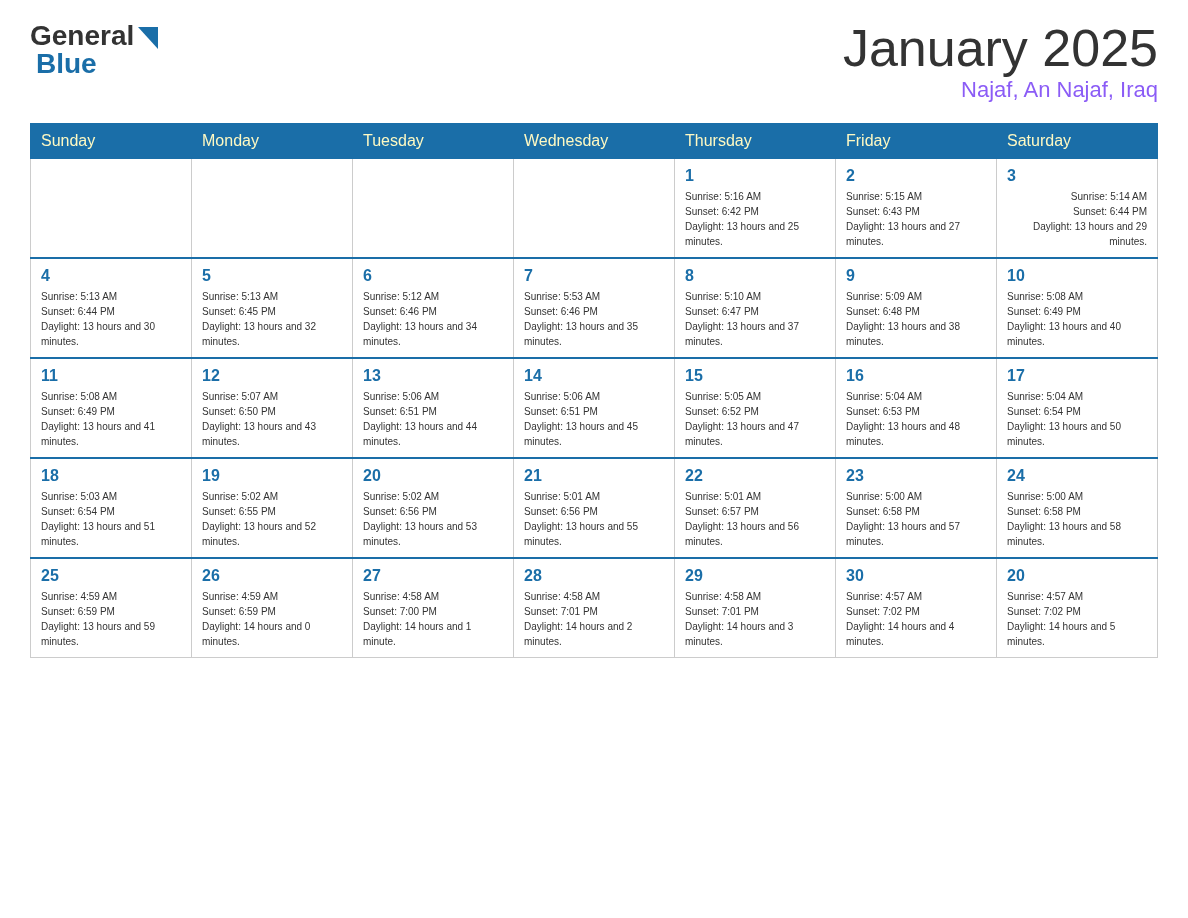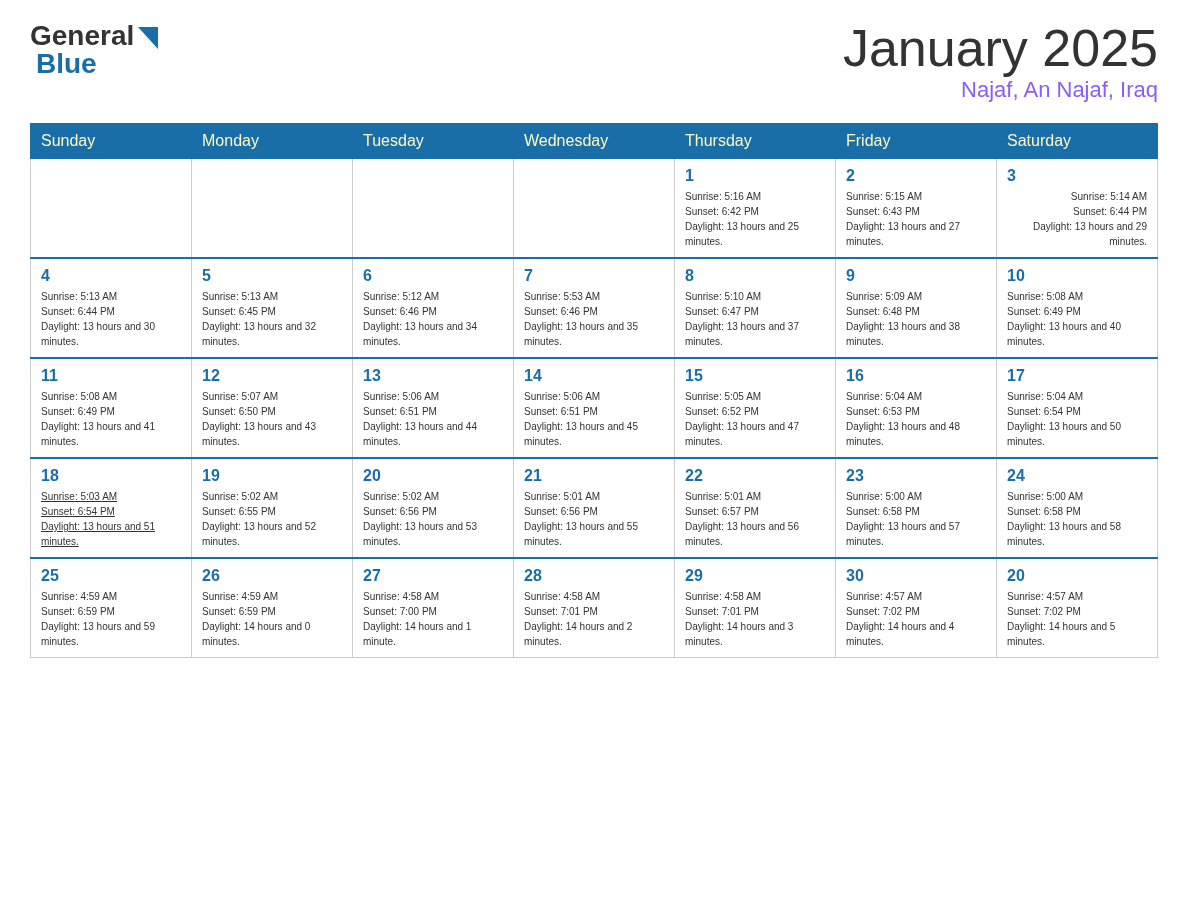--- a/index.html
+++ b/index.html
@@ -239,21 +239,21 @@
         <td>
           <span class="day-num">17</span>
           <div class="day-info" style="white-space: pre-line;">Sunrise: 5:04 AM
 Sunset: 6:54 PM
 Daylight: 13 hours and 50 minutes.</div>
         </td>
       </tr>
       <tr>
         <td>
           <span class="day-num">18</span>
-          <div class="day-info" style="white-space: pre-line; text-decoration: underline;">Sunrise: 5:03 AM
+          <div class="day-info" style="white-space: pre-line;">Sunrise: 5:03 AM
 Sunset: 6:54 PM
 Daylight: 13 hours and 51 minutes.</div>
         </td>
         <td>
           <span class="day-num">19</span>
           <div class="day-info" style="white-space: pre-line;">Sunrise: 5:02 AM
 Sunset: 6:55 PM
 Daylight: 13 hours and 52 minutes.</div>
         </td>
         <td>

